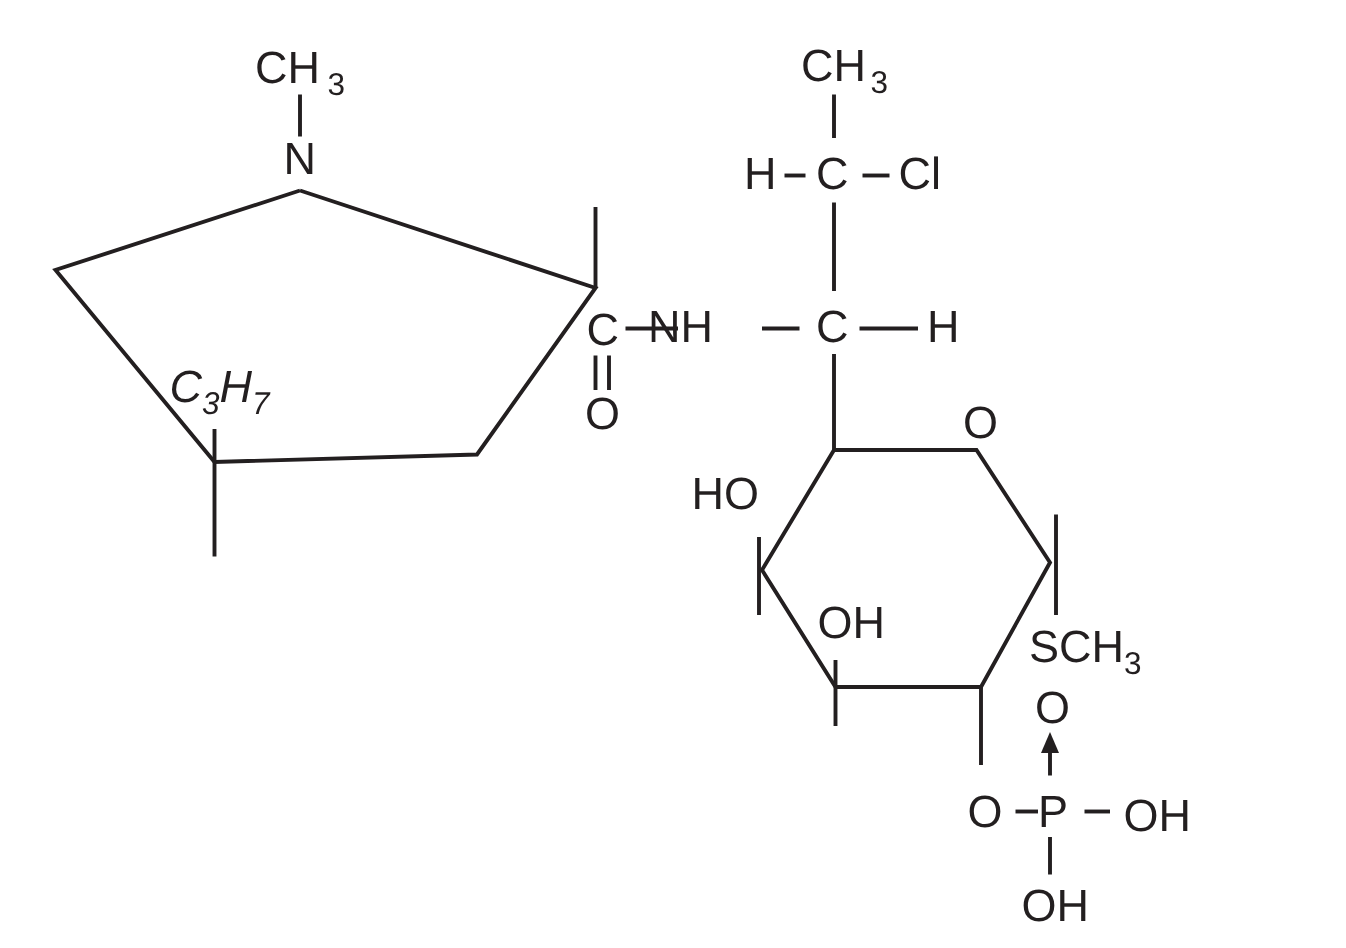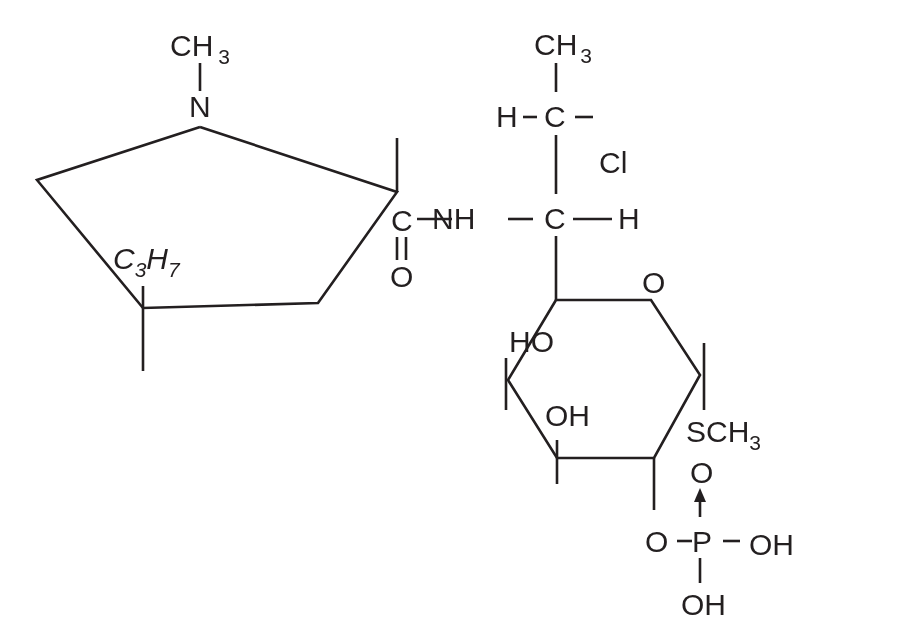--- a/index.html
+++ b/index.html
@@ -60,25 +60,25 @@
   <div class="lbl" style="left:391px;top:206px;">C</div>
   <div class="lbl" style="left:390px;top:262px;">O</div>
   <div class="lbl" style="left:432px;top:204px;">NH</div>
   <div class="lbl" style="left:544px;top:204px;">C</div>
   <div class="lbl" style="left:618px;top:204px;">H</div>
 
   
   <div class="lbl" style="left:534px;top:30px;"><span>CH</span><span class="sub" style="margin-left:3px;">3</span></div>
   <div class="lbl" style="left:496px;top:102px;">H</div>
   <div class="lbl" style="left:544px;top:102px;">C</div>
-  <div class="lbl" style="left:599px;top:102px;margin-top:46px;">Cl</div>
+  <div class="lbl" style="left:599px;top:102px;">Cl</div>
 
   
   <div class="lbl" style="left:642px;top:268px;">O</div>
-  <div class="lbl" style="left:461px;top:327px;margin-left:48px;">HO</div>
+  <div class="lbl" style="left:461px;top:315px;">HO</div>
   <div class="lbl" style="left:545px;top:401px;">OH</div>
   <div class="lbl" style="left:686px;top:417px;"><span>SCH</span><span class="sub">3</span></div>
 
   
   <div class="lbl" style="left:690px;top:458px;">O</div>
   <div class="lbl" style="left:645px;top:527px;">O</div>
   <div class="lbl" style="left:692px;top:527px;">P</div>
   <div class="lbl" style="left:749px;top:530px;">OH</div>
   <div class="lbl" style="left:681px;top:590px;">OH</div>
 </div>

